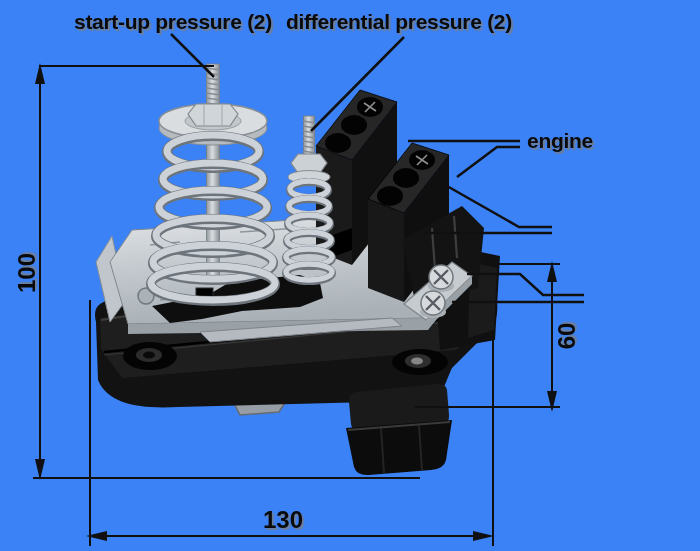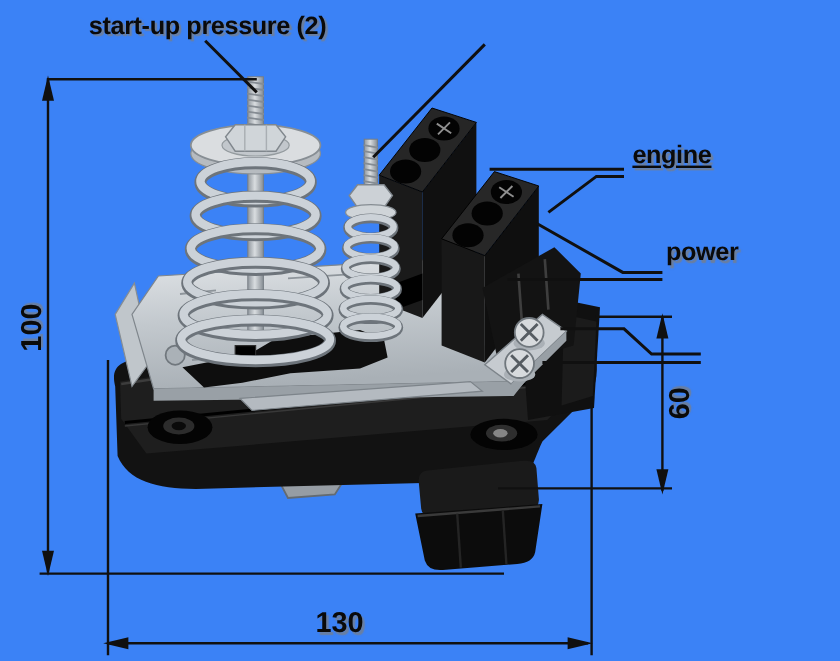--- a/index.html
+++ b/index.html
@@ -208,25 +208,25 @@
         <path d="M496,264 L560,264" stroke-width="2"></path>
         <path d="M415,407 L560,407" stroke-width="2"></path>
         <polygon points="552,261 547,282 557,282" fill="#101010" stroke="none"></polygon>
         <polygon points="552,412 547,391 557,391" fill="#101010" stroke="none"></polygon>
       </g>
     </g>
   </svg>
 
   <div class="callout" style="left:74px;top:10px;">start-up pressure (2)</div>
 
-
-  <div class="callout" style="left:527px;top:118px;text-decoration:underline;">engine</div>
+  <div class="callout" style="left:286px;top:10px;">differential pressure (2)</div>
+
+  <div class="callout" style="left:527px;top:129px;">engine</div>
 
   <div class="callout" style="left:555px;top:199px;">
-    <div>power</div>
   </div>
 
 
   <div class="dim vert" style="left:27px;top:273px;">100</div>
 
   <div class="dim vert" style="left:567px;top:336px;">60</div>
 
   <div class="dim" style="left:283px;top:520px;">130</div>
 </div>
 

